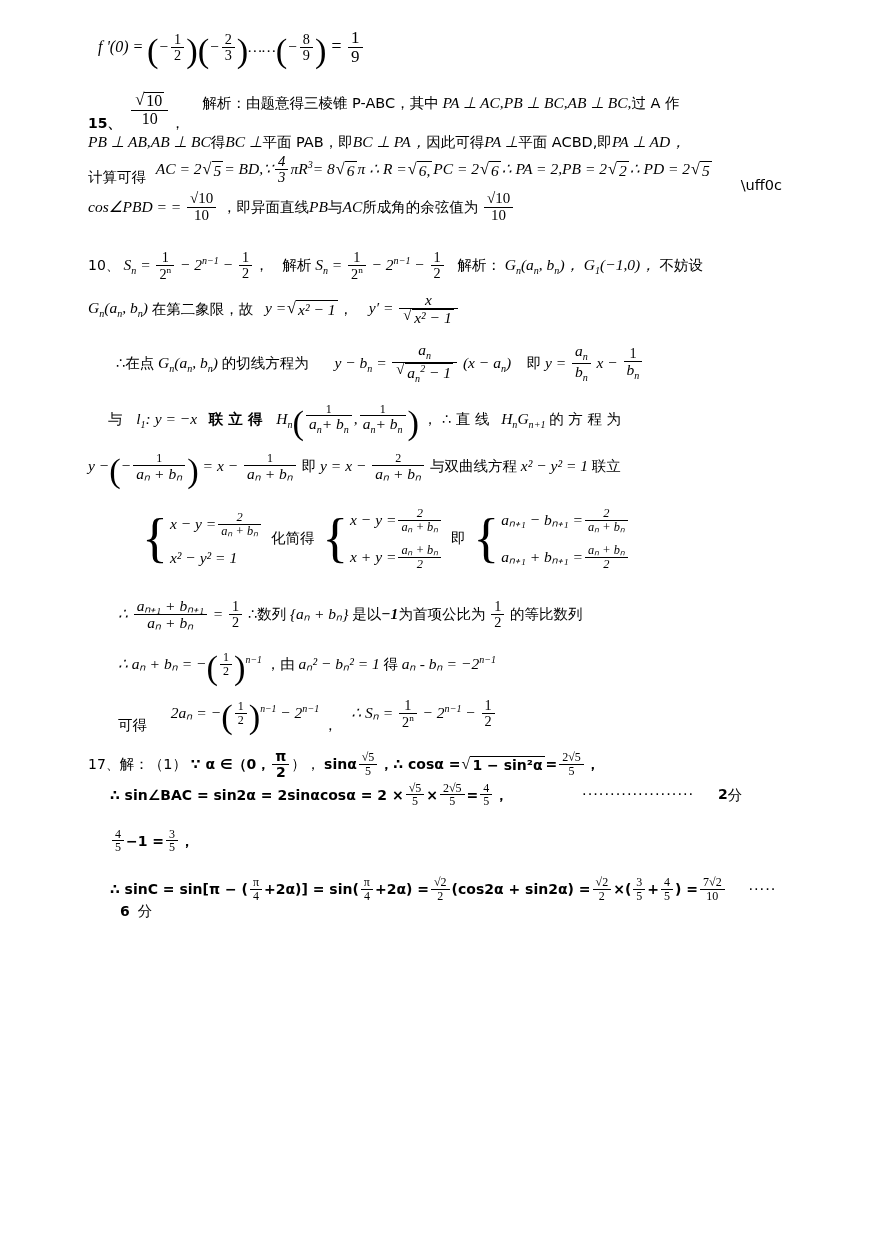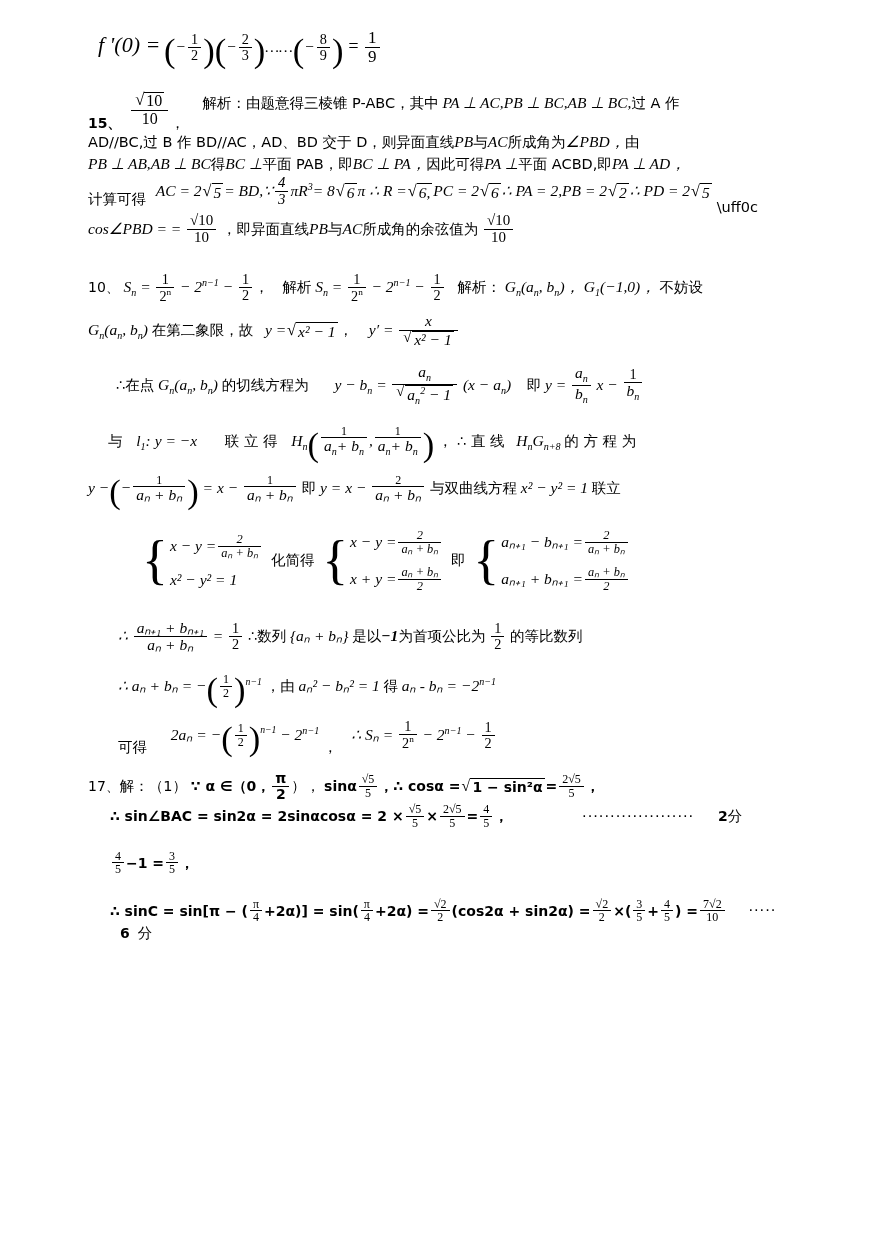--- a/index.html
+++ b/index.html
@@ -141,21 +141,21 @@
     font-size: 14px;
   }
 </style>
 </head>
 <body>
 
 <div class="page">
   <div class="content">
 
     <div class="line" style="margin-bottom:26px; padding-left:10px;">
-      <span class="it" style="font-size:22px;">f '(0) =</span>
+      <span class="it" style="font-size:16px;">f '(0) =</span>
       <span class="paren-wrap">
         <span class="bigparen">(</span><span class="it">−</span><span class="frac"><span class="num">1</span><span class="den">2</span></span><span class="bigparen">)</span>
       </span><span class="paren-wrap">
         <span class="bigparen">(</span><span class="it">−</span><span class="frac"><span class="num">2</span><span class="den">3</span></span><span class="bigparen">)</span>
       </span><span class="it">……</span><span class="paren-wrap">
         <span class="bigparen">(</span><span class="it">−</span><span class="frac"><span class="num">8</span><span class="den">9</span></span><span class="bigparen">)</span>
       </span>
       <span class="it" style="font-size:18px;">=</span>
       <span class="frac" style="font-size:17px;"><span class="num">1</span><span class="den">9</span></span>
     </div>
@@ -163,33 +163,30 @@
     <div class="line" style="margin-top:20px;">
       <span class="sf" style="position:relative; top:14px;">15、</span>
       <span class="frac" style="font-size:16px; margin-left:6px;">
         <span class="num"><span class="sqrt"><span class="rad">10</span></span></span>
         <span class="den">10</span>
       </span><span class="cn" style="position:relative; top:14px;">，</span>
       <span class="cn" style="margin-left:14px; position:relative; top:-6px;">解析：</span><span class="cn" style="position:relative; top:-6px;">由题意得三棱锥 P-ABC，其中</span>
       <span class="it" style="position:relative; top:-6px;">PA ⊥ AC,PB ⊥ BC,AB ⊥ BC,</span><span class="cn" style="position:relative; top:-6px;">过 A 作</span>
     </div>
 
-    <div class="line cn" style="margin-top:4px;">
-      <span>AD//BC,过 B 作 BD//AC，AD、BD 交于 D，则异面直线</span><span class="it">PB</span><span>与</span><span class="it">AC</span><span>所成角为</span><span class="it">∠PBD，</span><span>由</span>
-    </div>
 
     <div class="line cn" style="margin-top:4px;">
       <span class="it">PB ⊥ AB,AB ⊥ BC</span><span>得</span><span class="it">BC ⊥</span><span>平面 PAB，即</span><span class="it">BC ⊥ PA，</span><span>因此可得</span><span class="it">PA ⊥</span><span>平面 ACBD,即</span><span class="it">PA ⊥ AD，</span>
     </div>
 
     <div class="line" style="margin-top:4px;">
       <span class="cn" style="position:relative; top:8px;">计算可得</span>
       <span class="it" style="margin-left:6px;">
         <span>AC = 2</span><span class="sqrt"><span class="rad">5</span></span><span>= BD,</span><span>∵</span><span class="frac"><span class="num">4</span><span class="den">3</span></span><span>πR</span><sup class="sup">3</sup><span>= 8</span><span class="sqrt"><span class="rad">6</span></span><span>π ∴ R =</span><span class="sqrt"><span class="rad">6,</span></span><span>PC = 2</span><span class="sqrt"><span class="rad">6</span></span><span>∴ PA = 2,PB = 2</span><span class="sqrt"><span class="rad">2</span></span><span>∴ PD = 2</span><span class="sqrt"><span class="rad">5</span></span>
-      </span><span class="cn" style="position:relative; top:16px;">\uff0c</span>
+      </span><span class="cn" style="position:relative; top:16px;margin-left:24px;">\uff0c</span>
     </div>
 
     <div class="line" style="margin-top:6px;">
       <span class="it">cos∠PBD =</span>
       <span class="it">=</span>
       <span class="frac" style="font-size:15px;">
         <span class="num">√10</span>
         <span class="den">10</span>
       </span>
       <span class="cn">，即异面直线</span><span class="it">PB</span><span class="cn">与</span><span class="it">AC</span><span class="cn">所成角的余弦值为</span>
@@ -237,24 +234,24 @@
       <span class="cn" style="margin-left:12px;">即</span>
       <span class="it">y =</span>
       <span class="frac"><span class="num it"><span>a</span><sub class="sub">n</sub></span><span class="den it"><span>b</span><sub class="sub">n</sub></span></span>
       <span class="it">x −</span>
       <span class="frac"><span class="num">1</span><span class="den it"><span>b</span><sub class="sub">n</sub></span></span>
     </div>
 
     <div class="line" style="margin-top:18px;">
       <span class="cn" style="margin-left:20px;">与</span>
       <span class="it" style="margin-left:10px;"><span>l</span><sub class="sub">1</sub><span>: y = −x</span></span>
-      <span class="cn" style="margin-left:24px;">联 立 得</span>
+      <span class="cn" style="margin-left:8px;font-weight:bold;">联 立 得</span>
       <span class="it" style="margin-left:10px;"><span>H</span><sub class="sub">n</sub></span><span class="bigparen">(</span><span class="frac small"><span class="num">1</span><span class="den it"><span>a</span><sub class="sub">n</sub><span>+ b</span><sub class="sub">n</sub></span></span><span class="it">,</span><span class="frac small"><span class="num">1</span><span class="den it"><span>a</span><sub class="sub">n</sub><span>+ b</span><sub class="sub">n</sub></span></span><span class="bigparen">)</span>
       <span class="cn">， ∴ 直 线</span>
-      <span class="it" style="margin-left:8px;"><span>H</span><sub class="sub">n</sub><span>G</span><sub class="sub">n+8</sub></span>
+      <span class="it" style="margin-left:8px;"><span>H</span><sub class="sub">n</sub><span>G</span><sub class="sub">n+1</sub></span>
       <span class="cn">的 方 程 为</span>
     </div>
 
     <div class="line" style="margin-top:16px;">
       <span class="it">y −</span><span class="bigparen">(</span><span class="it">−</span><span class="frac small"><span class="num">1</span><span class="den it">aₙ + bₙ</span></span><span class="bigparen">)</span>
       <span class="it">= x −</span>
       <span class="frac small"><span class="num">1</span><span class="den it">aₙ + bₙ</span></span>
       <span class="cn">即</span>
       <span class="it">y = x −</span>
       <span class="frac small"><span class="num">2</span><span class="den it">aₙ + bₙ</span></span>

